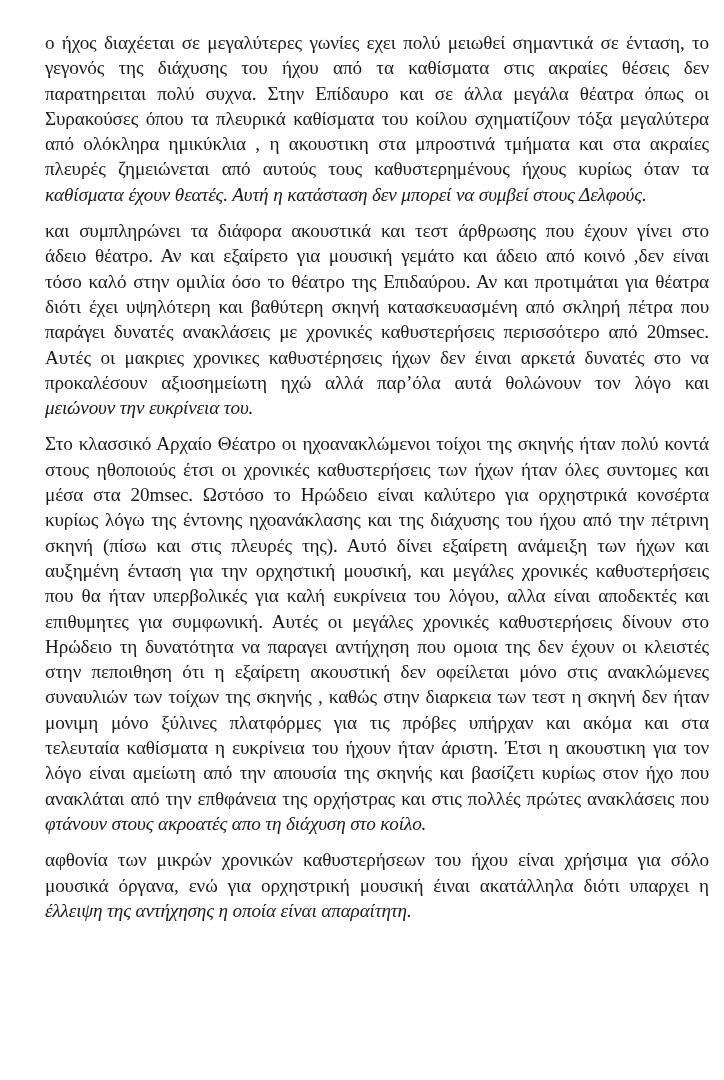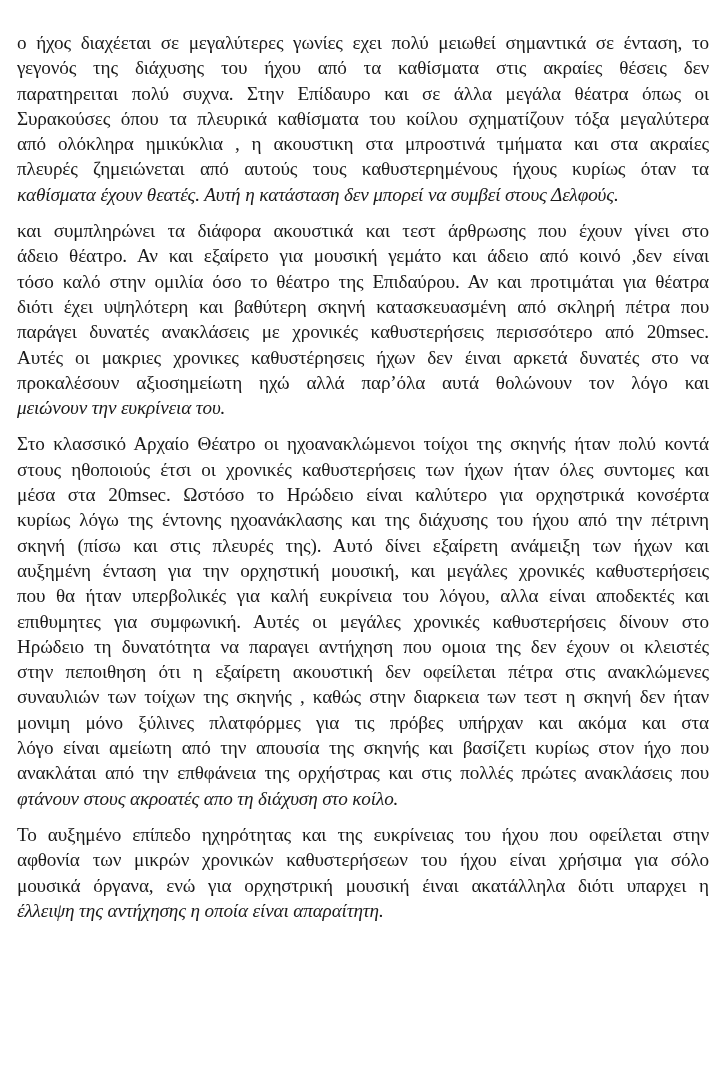--- a/index.html
+++ b/index.html
@@ -29,20 +29,21 @@
       text-align-last: left;
       word-spacing: 0px;
       letter-spacing: -0.15px;
     }
     .line {
       display: block;
       white-space: nowrap;
       text-align: justify;
       text-align-last: justify;
       height: 25.3px;
+      margin-left: 28px;
     }
     .line.last {
       text-align-last: left;
       font-style: italic;
     }
   </style>
 </head>
 <body>
 
 <div class="page" id="page">
@@ -68,26 +69,26 @@
     <div class="para">
       <span class="line">Στο κλασσικό Αρχαίο Θέατρο οι ηχοανακλώμενοι τοίχοι της σκηνής ήταν πολύ κοντά</span>
       <span class="line">στους ηθοποιούς  έτσι οι χρονικές καθυστερήσεις των ήχων ήταν όλες συντομες και</span>
       <span class="line">μέσα στα 20msec. Ωστόσο το Ηρώδειο είναι καλύτερο για ορχηστρικά κονσέρτα</span>
       <span class="line">κυρίως λόγω της έντονης ηχοανάκλασης και της διάχυσης του ήχου από την πέτρινη</span>
       <span class="line">σκηνή (πίσω και στις πλευρές της). Αυτό δίνει εξαίρετη ανάμειξη των ήχων και</span>
       <span class="line">αυξημένη ένταση  για την ορχηστική  μουσική, και μεγάλες χρονικές καθυστερήσεις</span>
       <span class="line">που θα ήταν υπερβολικές για καλή ευκρίνεια του λόγου, αλλα είναι αποδεκτές και</span>
       <span class="line">επιθυμητες για συμφωνική. Αυτές οι μεγάλες χρονικές καθυστερήσεις δίνουν στο</span>
       <span class="line">Ηρώδειο τη δυνατότητα να παραγει αντήχηση που ομοια της δεν έχουν οι κλειστές</span>
-      <span class="line">στην πεποιθηση ότι η εξαίρετη ακουστική δεν οφείλεται πέτρα στις ανακλώμενες</span>
+      <span class="line">στην πεποιθηση ότι η εξαίρετη ακουστική δεν οφείλεται μόνο στις ανακλώμενες</span>
       <span class="line">συναυλιών των τοίχων της σκηνής , καθώς στην διαρκεια των τεστ η σκηνή δεν ήταν</span>
       <span class="line">μονιμη  μόνο ξύλινες πλατφόρμες για τις πρόβες υπήρχαν και ακόμα και στα</span>
+      <span class="line">τελευταία καθίσματα η ευκρίνεια του ήχουν ήταν άριστη. Έτσι η ακουστικη για τον</span>
       <span class="line">λόγο είναι αμείωτη από την απουσία της σκηνής και βασίζετι κυρίως στον ήχο που</span>
       <span class="line">ανακλάται από την επθφάνεια της ορχήστρας και στις πολλές πρώτες ανακλάσεις που</span>
       <span class="line last">φτάνουν στους ακροατές απο τη διάχυση στο κοίλο.</span>
     </div>
     <div class="para">
-      <span class="line">Το αυξημένο επίπεδο ηχηρότητας και της ευκρίνειας του ήχου που οφείλεται στην</span>
       <span class="line">αφθονία των μικρών χρονικών καθυστερήσεων του ήχου είναι χρήσιμα για σόλο</span>
       <span class="line">μουσικά όργανα, ενώ για ορχηστρική μουσική έιναι ακατάλληλα διότι υπαρχει η</span>
       <span class="line last">έλλειψη της αντήχησης η οποία είναι απαραίτητη.</span>
     </div>
   </div>
 
 </body></html>

